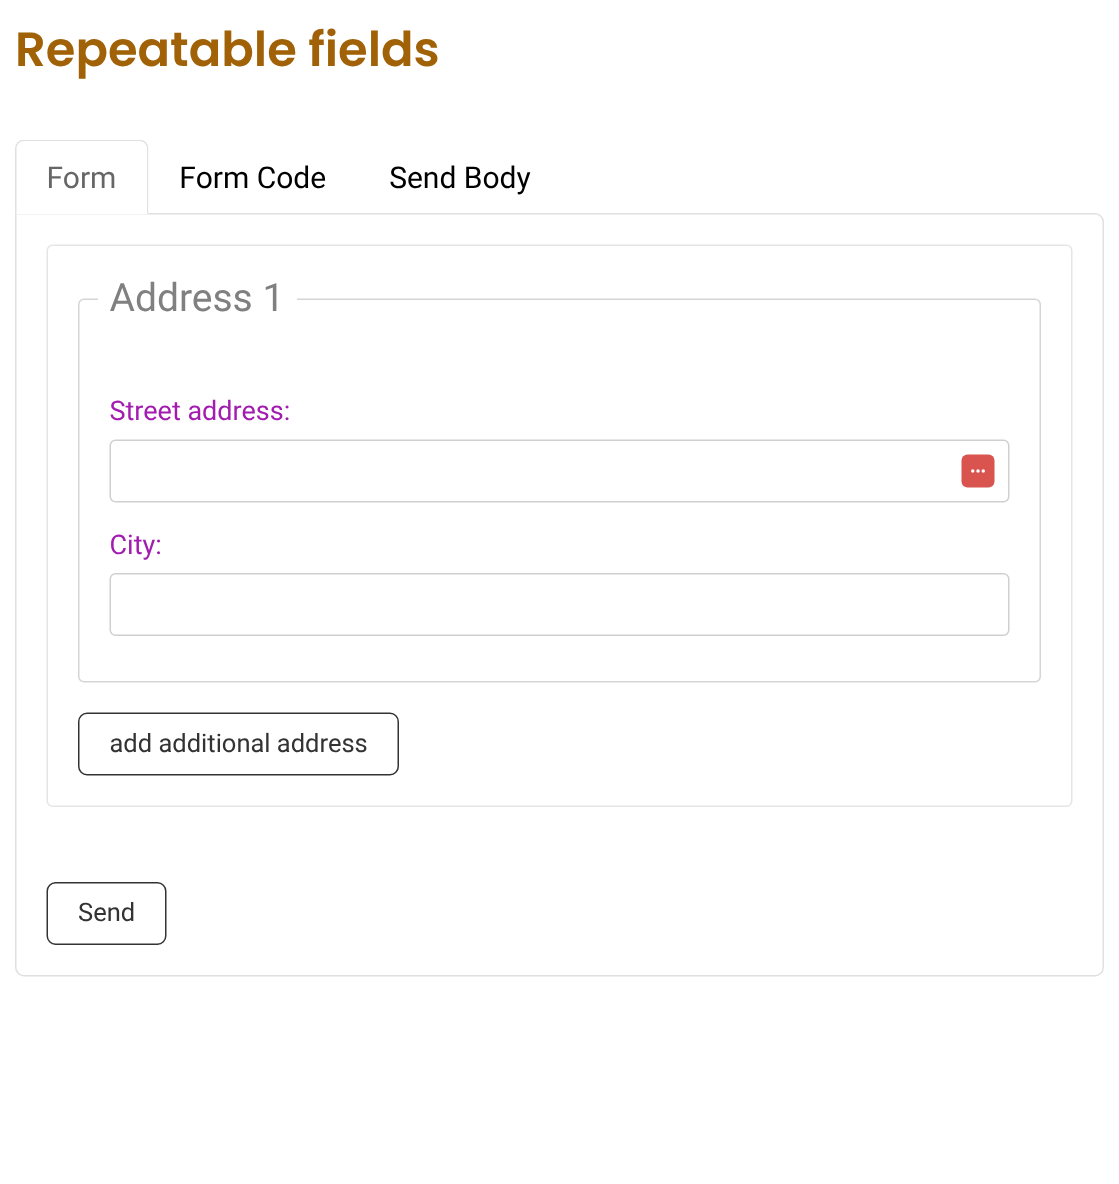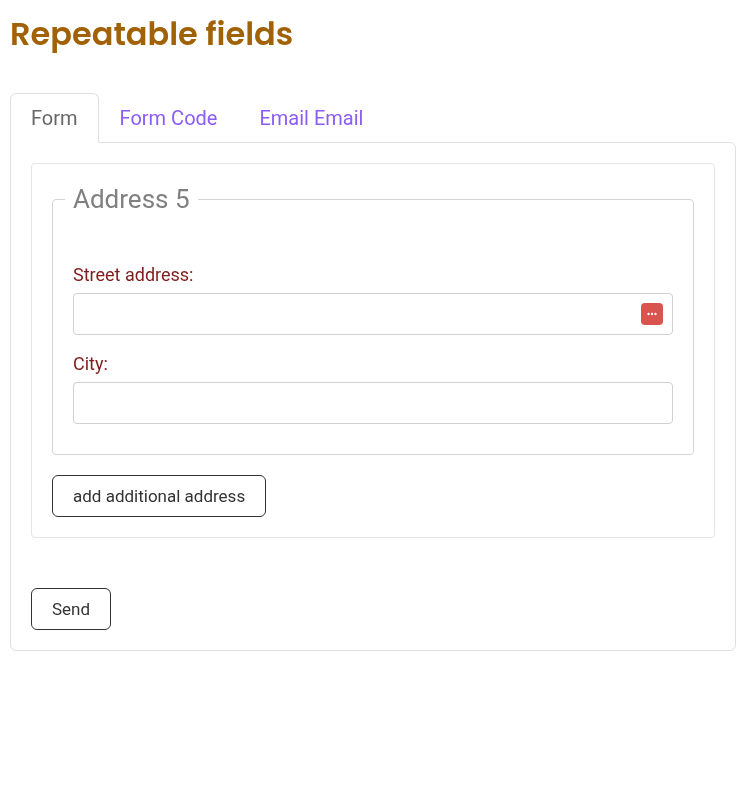--- a/index.html
+++ b/index.html
@@ -20,21 +20,21 @@
       color: #a16207;
       margin-bottom: 35px;
     }
     .tabs {
       display: flex;
       gap: 0;
     }
     .tab {
       padding: 12px 20px;
       font-size: 20px;
-      color: #8b5cf6;
+      color: #000000;
       cursor: pointer;
       border: 1px solid transparent;
       border-bottom: none;
       border-radius: 6px 6px 0 0;
       background: transparent;
       position: relative;
     }
     .tab.active {
       color: #666;
       border: 1px solid #e0e0e0;
@@ -70,21 +70,21 @@
     }
     .form-group {
       margin-top: 18px;
     }
     .form-group:first-of-type {
       margin-top: 25px;
     }
     label {
       display: block;
       font-size: 18px;
-      color: #7f1d1d;
+      color: #a21caf;
       margin-bottom: 8px;
     }
     .input-wrapper {
       position: relative;
     }
     input[type="text"] {
       width: 100%;
       padding: 10px 12px;
       font-size: 16px;
       border: 1px solid #d0d0d0;
@@ -128,27 +128,27 @@
     }
   </style>
 </head>
 <body>
 
 <h1 class="page-title">Repeatable fields</h1>
 
 <div class="tabs">
   <div class="tab active">Form</div>
   <div class="tab">Form Code</div>
-  <div class="tab">Email Email</div>
+  <div class="tab">Send Body</div>
 </div>
 
 <div class="tab-content">
   <div class="form-card">
     <fieldset>
-      <legend>Address 5</legend>
+      <legend>Address 1</legend>
 
       <div class="form-group">
         <label>Street address:</label>
         <div class="input-wrapper">
           <input type="text" value="" style="">
           <span class="input-icon">
             <svg viewBox="0 0 24 24" fill="none">
               <circle cx="6" cy="12" r="2" fill="#fff"></circle>
               <circle cx="12" cy="12" r="2" fill="#fff"></circle>
               <circle cx="18" cy="12" r="2" fill="#fff"></circle>

